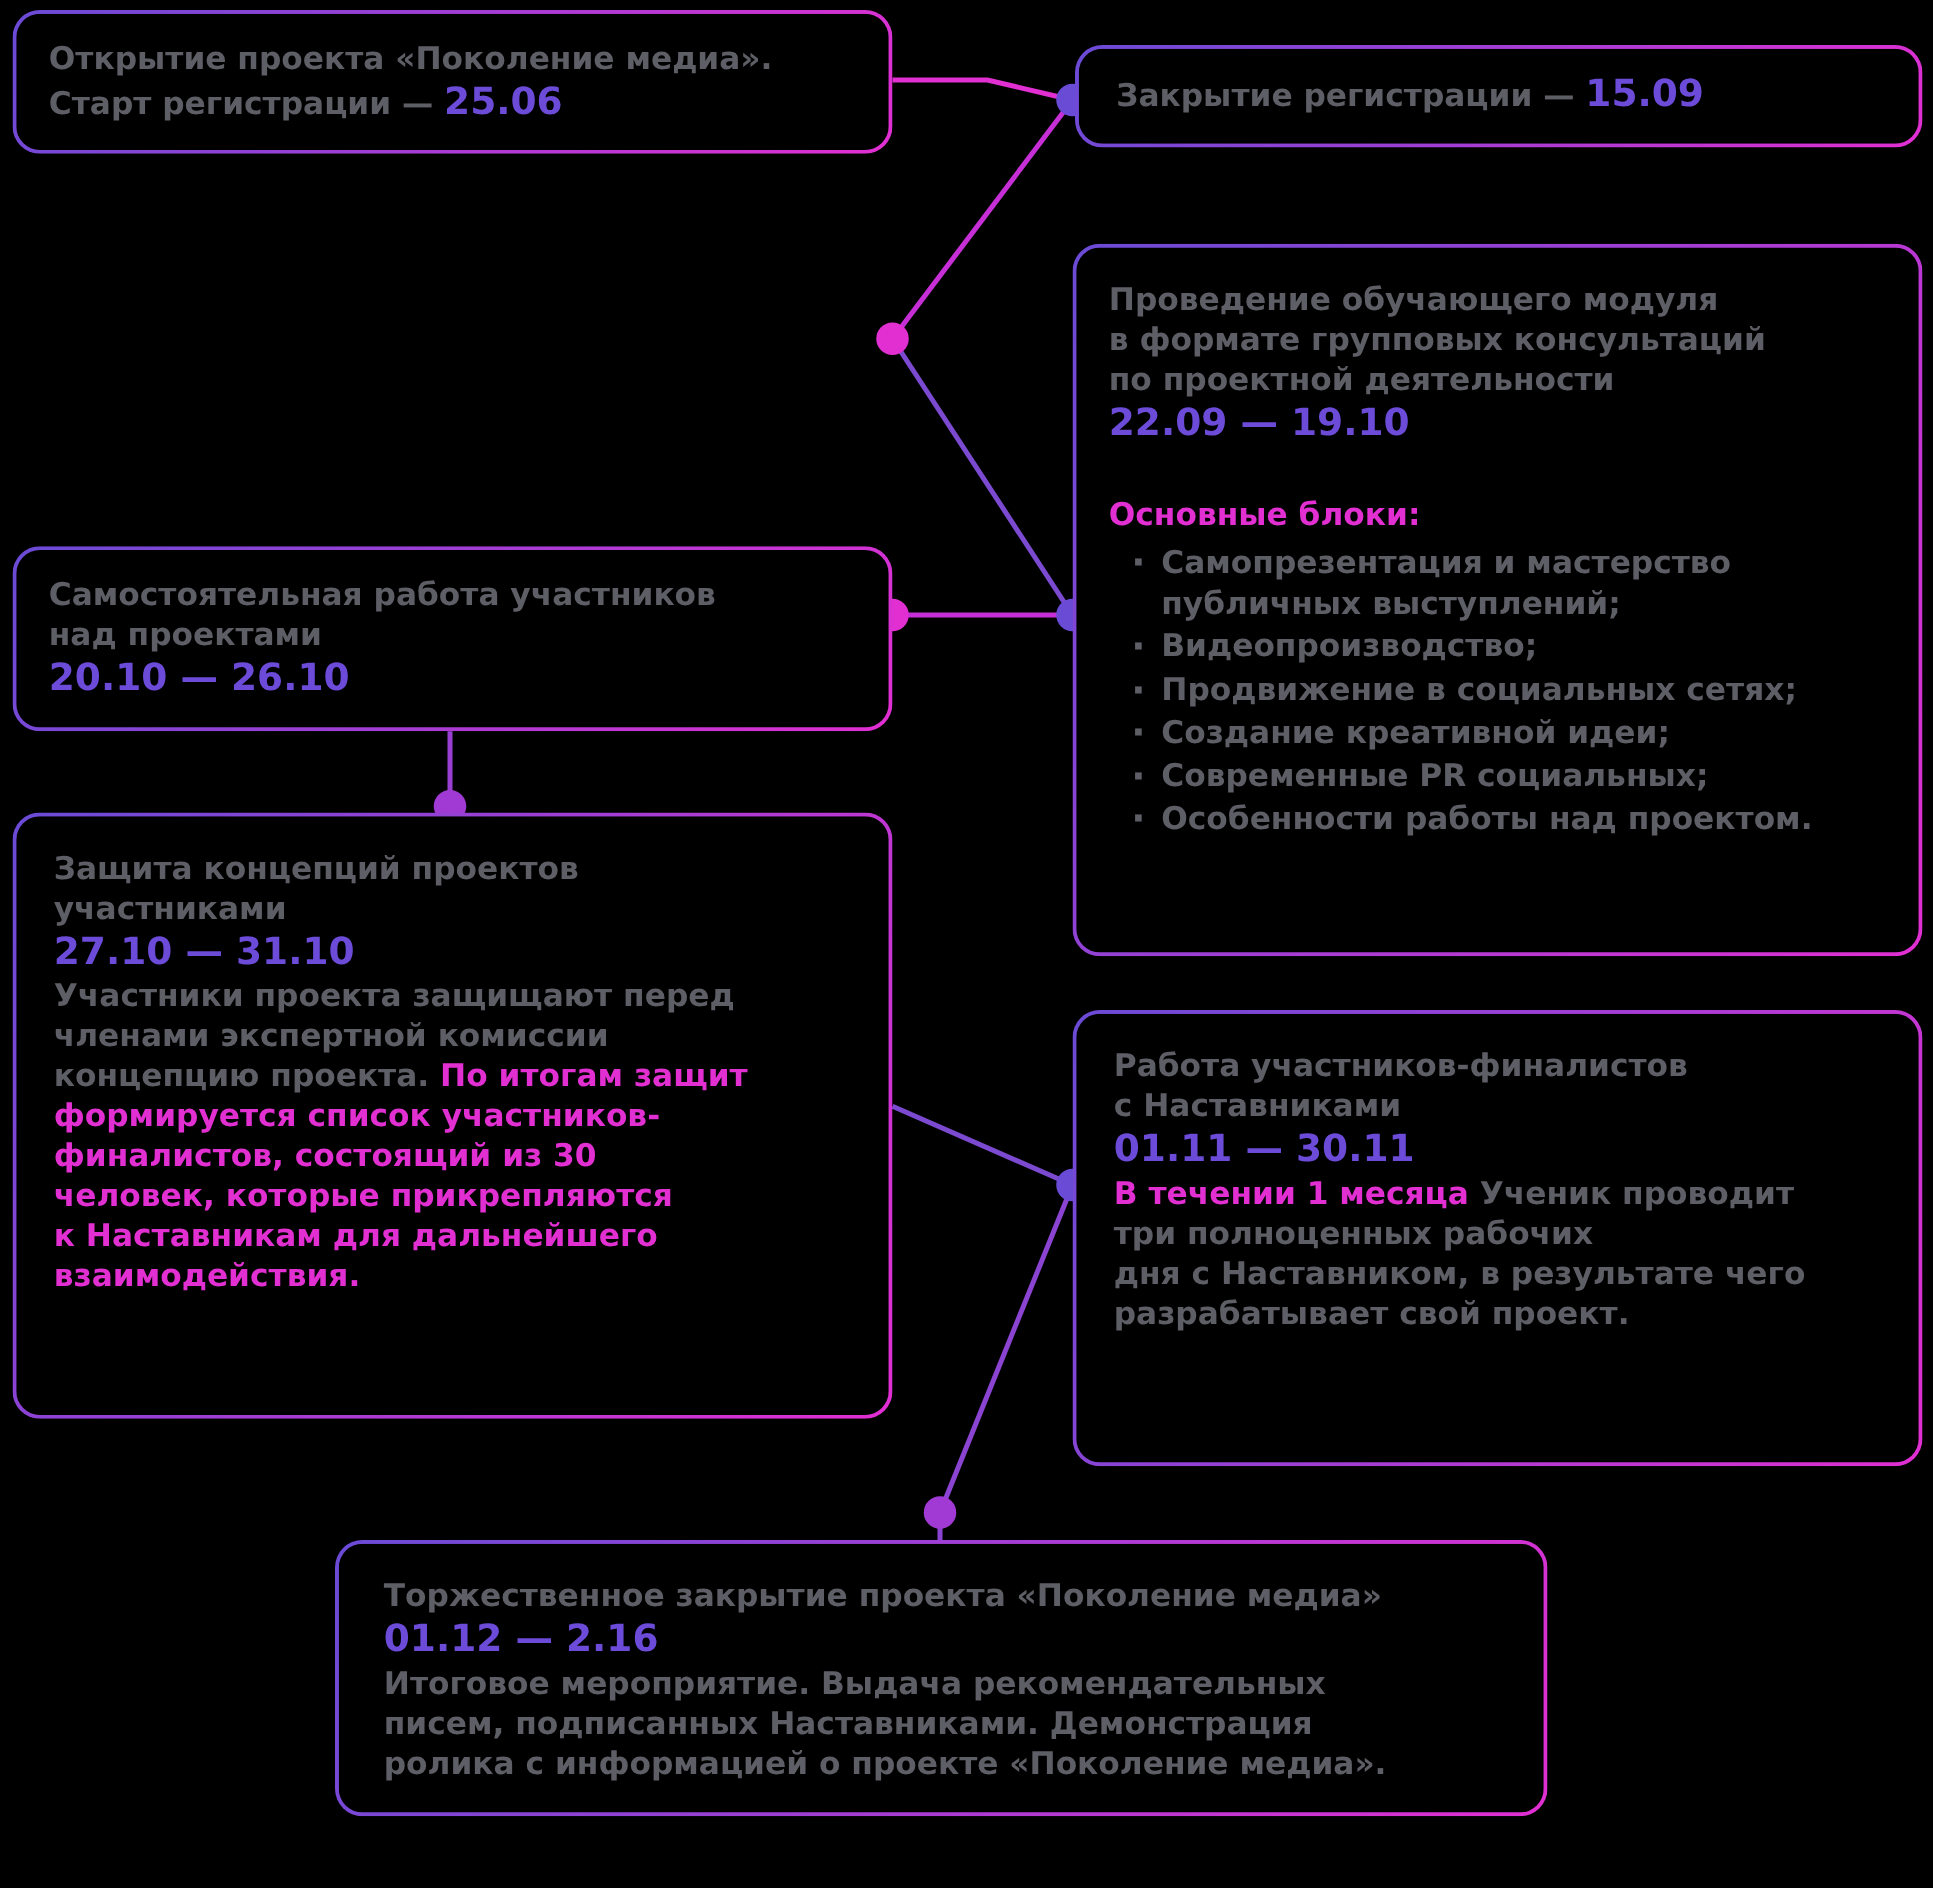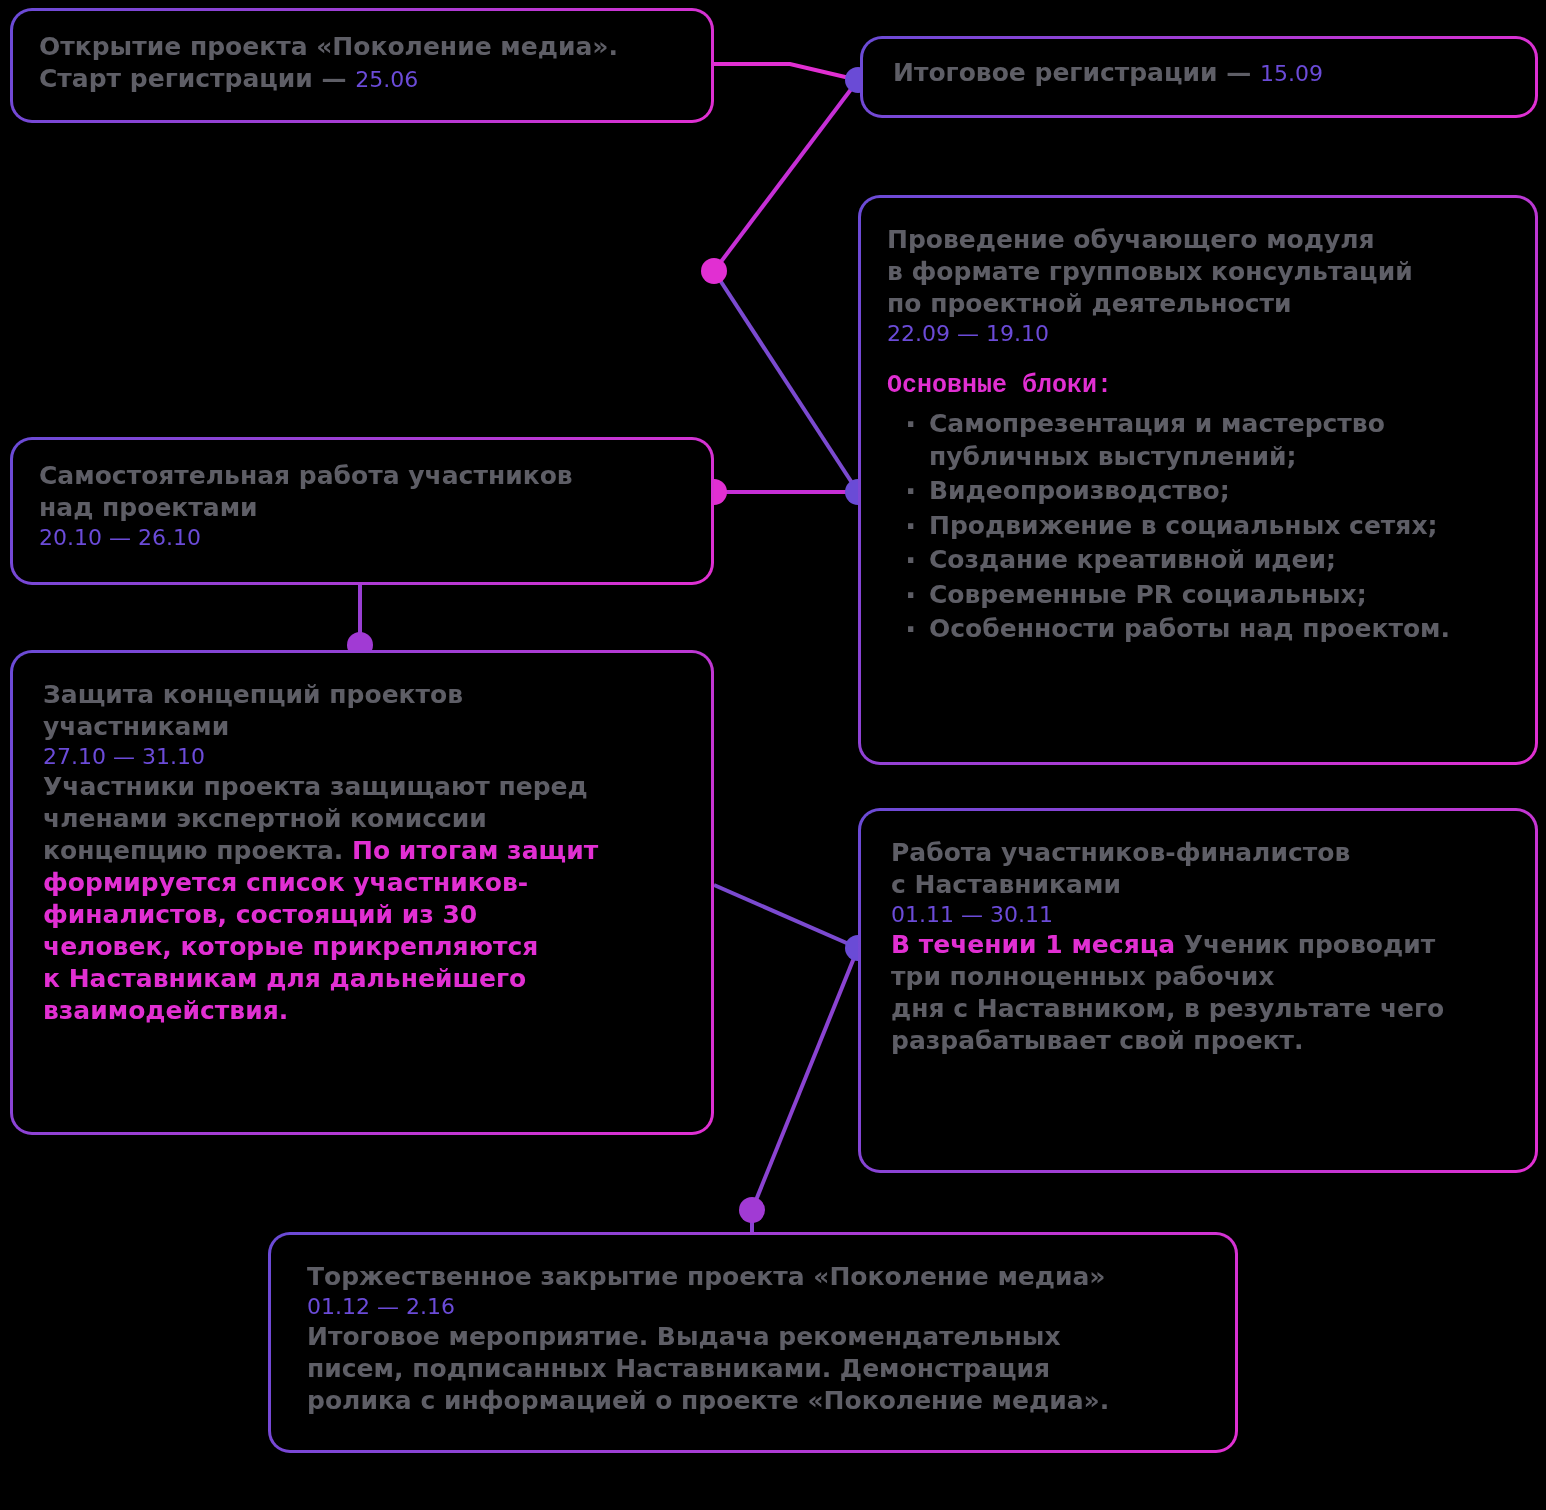--- a/index.html
+++ b/index.html
@@ -43,35 +43,34 @@
   .node .inner {
     padding: 20px 26px;
   }
   .txt {
     font-size: 25px;
     font-weight: 700;
     color: #5e5e66;
     white-space: pre-line;
   }
   .date {
-    font-size: 22px;
-    font-weight: 400;
+    font-size: 30px;
+    font-weight: 700;
     color: #6b4bd8;
     white-space: pre-line;
   }
   .accent-pink {
     color: #e12fd2;
     font-weight: 700;
   }
   .sub-head {
     font-size: 25px;
     font-weight: 700;
     color: #e12fd2;
-    margin-top: 22px;
-    font-family: Liberation Mono, monospace;
+    margin-top: 38px;
   }
   ul.blocks {
     list-style: none;
     margin: 6px 0 0 0;
     padding: 0 0 0 10px;
   }
   ul.blocks li {
     font-size: 25px;
     font-weight: 700;
     color: #5e5e66;
@@ -143,21 +142,21 @@
 
   <div class="node" id="n-open">
     <div class="inner">
       <div class="txt"><span>Открытие проекта «Поколение медиа».
 Старт регистрации — </span><span class="date">25.06</span></div>
     </div>
   </div>
 
   <div class="node" id="n-close">
     <div class="inner">
-      <div class="txt"><span>Итоговое регистрации — </span><span class="date">15.09</span></div>
+      <div class="txt"><span>Закрытие регистрации — </span><span class="date">15.09</span></div>
     </div>
   </div>
 
 
   <div class="node" id="n-module">
     <div class="inner">
       <div class="txt">Проведение обучающего модуля
 в формате групповых консультаций
 по проектной деятельности</div>
       <div class="date">22.09 — 19.10</div>

